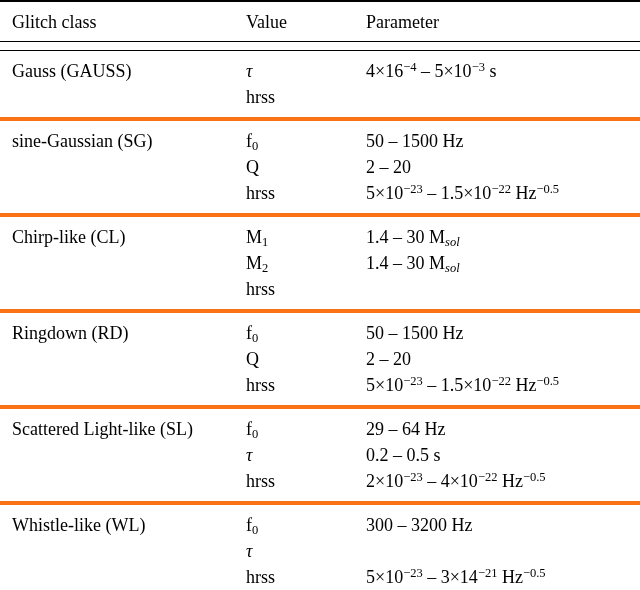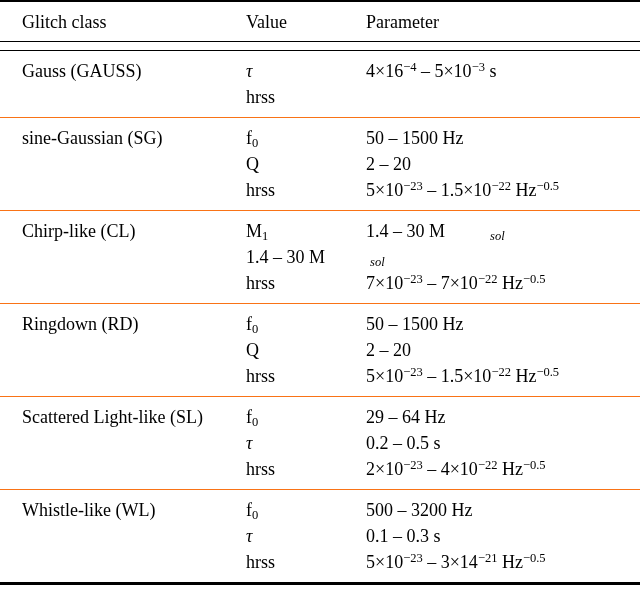--- a/index.html
+++ b/index.html
@@ -19,37 +19,37 @@
     border-top: 2px solid #000000;
     border-bottom: 3px solid #000000;
   }
   .row {
     display: grid;
     grid-template-columns: 246px 120px 1fr;
     line-height: 26px;
     font-size: 18px;
   }
   .cell { white-space: nowrap; }
-  .c1 { padding-left: 22px; }
+  .c1 { padding-left: 12px; }
   .header-row {
     padding: 7px 0 6px 0;
     border-bottom: 1px solid #000000;
   }
   .double-rule-gap {
     height: 9px;
     border-bottom: 1px solid #000000;
   }
   .section {
     padding: 7px 0;
-    border-bottom: 1px solid #f97316;
+    border-bottom: 4px solid #f97316;
   }
   .section:last-child { border-bottom: none; }
   .sup { font-size: 12.5px; vertical-align: 6px;  line-height: 1; }
   .sub { font-size: 12.5px; vertical-align: -3px; line-height: 1; }
-  .subi { font-size: 12.5px; vertical-align: -3px; line-height: 1; font-style: italic; margin-left: 45px; }
+  .subi { font-size: 12.5px; vertical-align: -3px; line-height: 1; font-style: italic; }
   .it { font-style: italic; }
 </style>
 </head>
 <body>
 
 <div class="page">
   <div class="paper-table">
 
     <div class="row header-row">
       <div class="cell c1">Glitch class</div>
@@ -90,26 +90,26 @@
     </div>
 
     <div class="section">
       <div class="row">
         <div class="cell c1">Chirp-like (CL)</div>
         <div class="cell c2"><span>M</span><span class="sub">1</span></div>
         <div class="cell c3"><span>1.4 – 30 M</span><span class="subi">sol</span></div>
       </div>
       <div class="row">
         <div class="cell c1"></div>
+        <div class="cell c2"><span>M</span><span class="sub">2</span></div>
         <div class="cell c3"><span>1.4 – 30 M</span><span class="subi">sol</span></div>
       </div>
       <div class="row">
         <div class="cell c1"></div>
         <div class="cell c2"><span>hrss</span></div>
-        <div class="cell c3"><span>7×10</span><span class="sup">−23</span><span> – 7×10</span><span class="sup">−22</span><span> Hz</span><span class="sup">−0.5</span></div>
       </div>
     </div>
 
     <div class="section">
       <div class="row">
         <div class="cell c1">Ringdown (RD)</div>
         <div class="cell c2"><span>f</span><span class="sub">0</span></div>
         <div class="cell c3"><span>50 – 1500 Hz</span></div>
       </div>
       <div class="row">
@@ -139,26 +139,25 @@
         <div class="cell c1"></div>
         <div class="cell c2"><span>hrss</span></div>
         <div class="cell c3"><span>2×10</span><span class="sup">−23</span><span> – 4×10</span><span class="sup">−22</span><span> Hz</span><span class="sup">−0.5</span></div>
       </div>
     </div>
 
     <div class="section">
       <div class="row">
         <div class="cell c1">Whistle-like (WL)</div>
         <div class="cell c2"><span>f</span><span class="sub">0</span></div>
-        <div class="cell c3"><span>500 – 3200 Hz</span></div>
+        <div class="cell c3"><span>300 – 3200 Hz</span></div>
       </div>
       <div class="row">
         <div class="cell c1"></div>
         <div class="cell c2"><span class="it">τ</span></div>
-        <div class="cell c3"><span>0.1 – 0.3 s</span></div>
       </div>
       <div class="row">
         <div class="cell c1"></div>
         <div class="cell c2"><span>hrss</span></div>
         <div class="cell c3"><span>5×10</span><span class="sup">−23</span><span> – 3×14</span><span class="sup">−21</span><span> Hz</span><span class="sup">−0.5</span></div>
       </div>
     </div>
 
   </div>
 </div>

